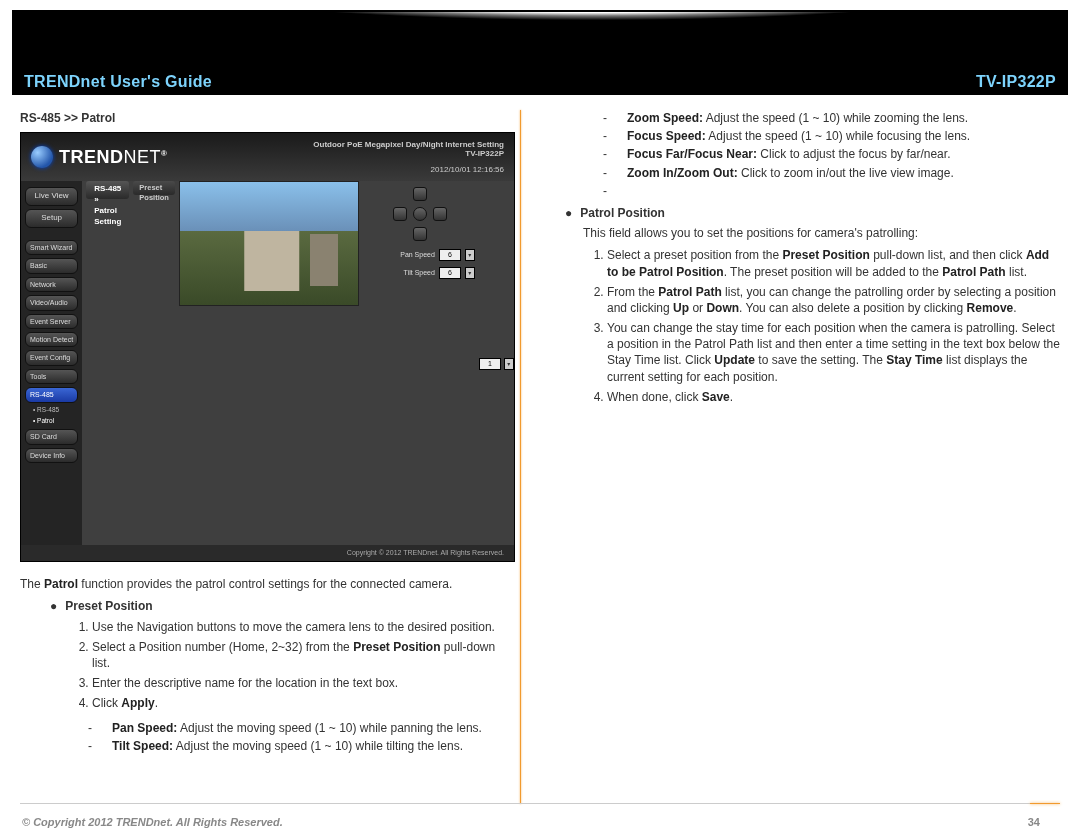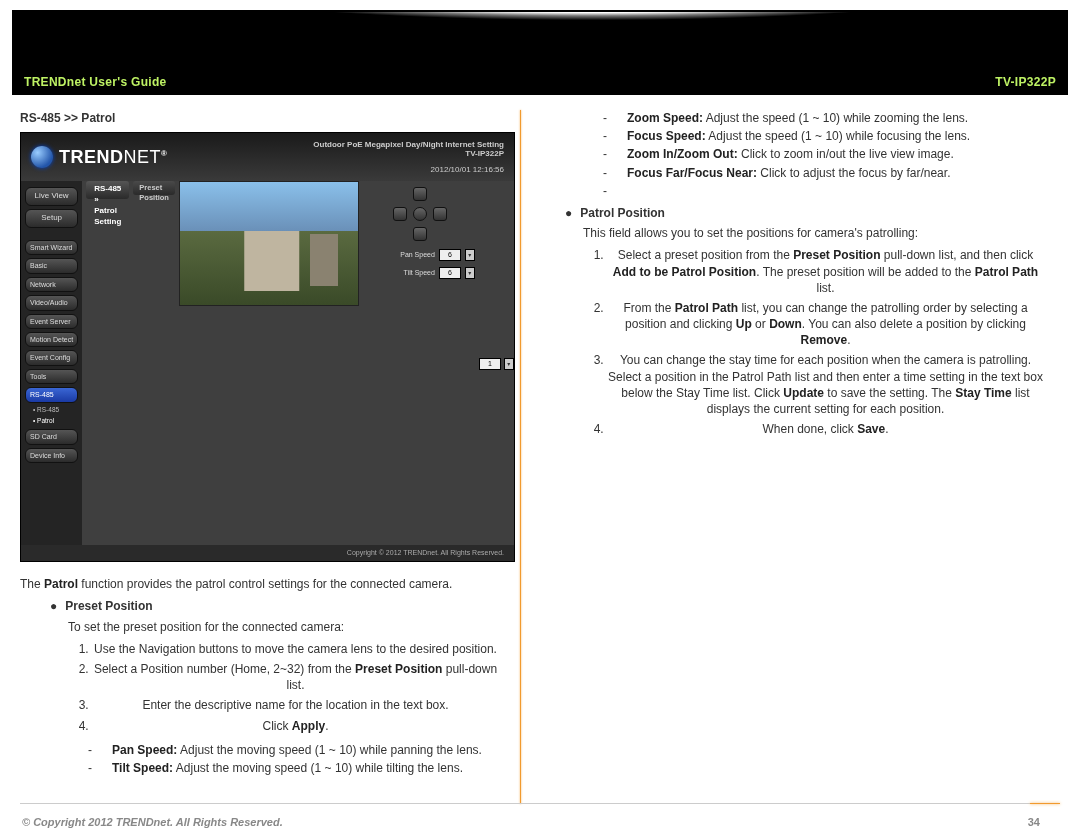--- a/index.html
+++ b/index.html
@@ -15,37 +15,37 @@
     overflow: visible;
   }
   .topbar .title-strip {
     position: absolute;
     left: 0; right: 0; bottom: 0;
     height: 22px;
     background: #000;
     display: flex; justify-content: space-between; align-items: center;
     padding: 0 10px;
   }
-  .topbar .title-strip span { color: #bef264; font-weight: bold; font-size: 12px; letter-spacing: .3px; }
+  .topbar .title-strip span { color: #7dd3fc; font-weight: bold; font-size: 16px; letter-spacing: .3px; }
   .topbar .curve {
     position: absolute; left:0; top:0; height:65px; width:100%;
     background: radial-gradient(ellipse 900px 110px at 55% -60px, #fff 0%, #fff 55%, #777 58%, #000 62%, #000 100%);
   }
 
   
   .content {
     position: absolute; left: 20px; right: 20px; top: 110px; bottom: 30px;
     display: flex; gap: 20px;
   }
   .col { flex: 1; font-size: 12px; line-height: 1.35; color: #333; }
   .col.left { flex: 0 0 495px; }
   .col.right { flex: 1; }
   .section-heading { font-weight: bold; font-size: 12px; margin-bottom: 6px; }
   .p { margin-bottom: 6px; }
-  .ol { padding-left: 22px; margin: 4px 16px 8px 0; text-align: center; }
+  .ol { padding-left: 22px; margin: 4px 0 8px 0; }
   .ol li { margin-bottom: 4px; }
   .ul-bullet { display:flex; font-weight:bold; font-size:12px; margin: 6px 0 4px 30px; }
   .ul-bullet .dot { margin-right: 8px; font-weight: normal; }
   .dash-list { padding-left: 22px; margin-left: 28px; }
   .dash-list div { text-indent: -12px; padding-left: 12px; margin-bottom: 2px; }
   .dash-list .dash { display:inline-block; width:12px; }
 
   
   .ui-shot {
     width: 495px; height: 430px; border: 1px solid #000; background: #3a3a3a;
@@ -240,39 +240,38 @@
       </div>
 
       <div class="p">
         <span>The </span><b>Patrol</b><span> function provides the patrol control settings for the connected camera.</span>
       </div>
 
       <div class="ul-bullet">
         <span class="dot">●</span>
           <span>Preset Position</span>
       </div>
-      <div class="p" style="margin-left:48px">To set the preset position for the connected camera:</div>
       <ol class="ol" style="margin-left:50px">
         <li>Use the Navigation buttons to move the camera lens to the desired position.</li>
         <li>Select a Position number (Home, 2~32) from the <b>Preset Position</b> pull-down list.</li>
         <li>Enter the descriptive name for the location in the text box.</li>
         <li>Click <b>Apply</b>.</li>
       </ol>
       <div class="dash-list" style="margin-left:58px">
         <div><span class="dash">-</span><b>Pan Speed:</b><span> Adjust the moving speed (1 ~ 10) while panning the lens.</span></div>
         <div><span class="dash">-</span><b>Tilt Speed:</b><span> Adjust the moving speed (1 ~ 10) while tilting the lens.</span></div>
       </div>
     </div>
 
     <div class="col right">
       <div class="dash-list" style="margin-left:58px">
         <div><span class="dash">-</span><b>Zoom Speed:</b><span> Adjust the speed (1 ~ 10) while zooming the lens.</span></div>
         <div><span class="dash">-</span><b>Focus Speed:</b><span> Adjust the speed (1 ~ 10) while focusing the lens.</span></div>
+        <div><span class="dash">-</span><b>Focus Far/Focus Near:</b><span> Click to adjust the focus by far/near.</span></div>
         <div><span class="dash">-</span><b>Zoom In/Zoom Out:</b><span> Click to zoom in/out the live view image.</span></div>
-        <div><span class="dash">-</span><b>Focus Far/Focus Near:</b><span> Click to adjust the focus by far/near.</span></div>
         <div><span class="dash">-</span></div>
       </div>
 
       <div class="ul-bullet">
         <span class="dot">●</span>
           <span>Patrol Position</span>
       </div>
       <div class="p" style="margin-left:48px">This field allows you to set the positions for camera's patrolling:</div>
       <ol class="ol" style="margin-left:50px">
         <li>Select a preset position from the <b>Preset Position</b> pull-down list, and then click <b>Add to be Patrol Position</b>. The preset position will be added to the <b>Patrol Path</b> list.</li>

